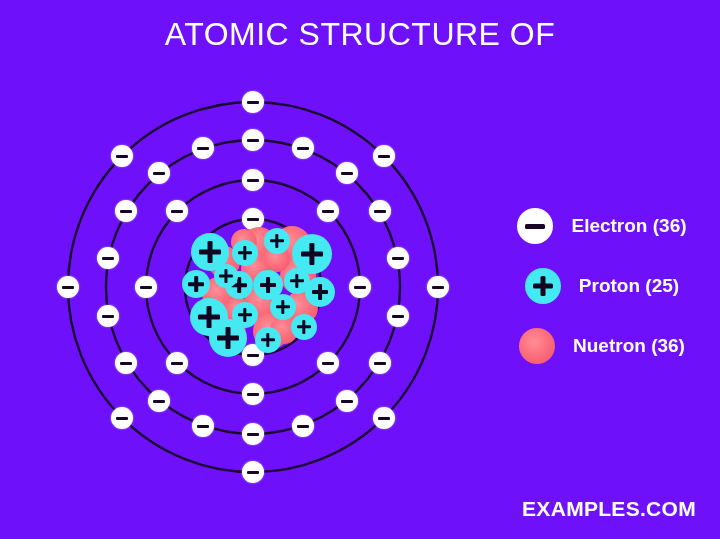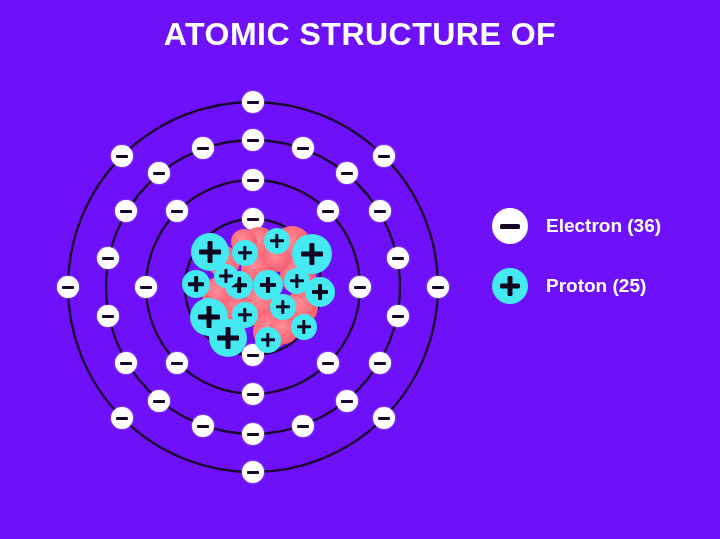--- a/index.html
+++ b/index.html
@@ -22,21 +22,21 @@
 
   
   #title {
     position: absolute;
     top: 14px;
     left: 60px;
     width: 600px;
     text-align: center;
     color: #FFFFFF;
     font-size: 32px;
-    font-weight: bold;
+    font-weight: normal;
     line-height: 1.25;
     letter-spacing: 0.5px;
     text-transform: uppercase;
   }
   #title .line { display: block; }
 
   
   #atom {
     position: absolute;
     left: 0;
@@ -115,20 +115,21 @@
   #legend {
     position: absolute;
     left: 492px;
     top: 196px;
     width: 220px;
   }
   .legend-row {
     display: flex;
     align-items: center;
     height: 60px;
+    justify-content: center;
   }
   .legend-swatch {
     position: relative;
     width: 36px;
     height: 36px;
     border-radius: 50%;
     flex: 0 0 36px;
   }
   .legend-swatch.electron-sw { background: #FFFFFF; }
   .legend-swatch.electron-sw::before {
@@ -271,16 +272,21 @@
 
   <div id="legend">
     <div class="legend-row">
       <span class="legend-swatch electron-sw"></span>
       <span class="legend-label">Electron (36)</span>
     </div>
     <div class="legend-row">
       <span class="legend-swatch proton-sw"></span>
       <span class="legend-label">Proton (25)</span>
     </div>
+    <div class="legend-row">
+      <span class="legend-swatch neutron-sw"></span>
+      <span class="legend-label">Nuetron (36)</span>
+    </div>
   </div>
 
+  <div id="watermark">EXAMPLES.COM</div>
 
 </div>
 
 </body></html>

